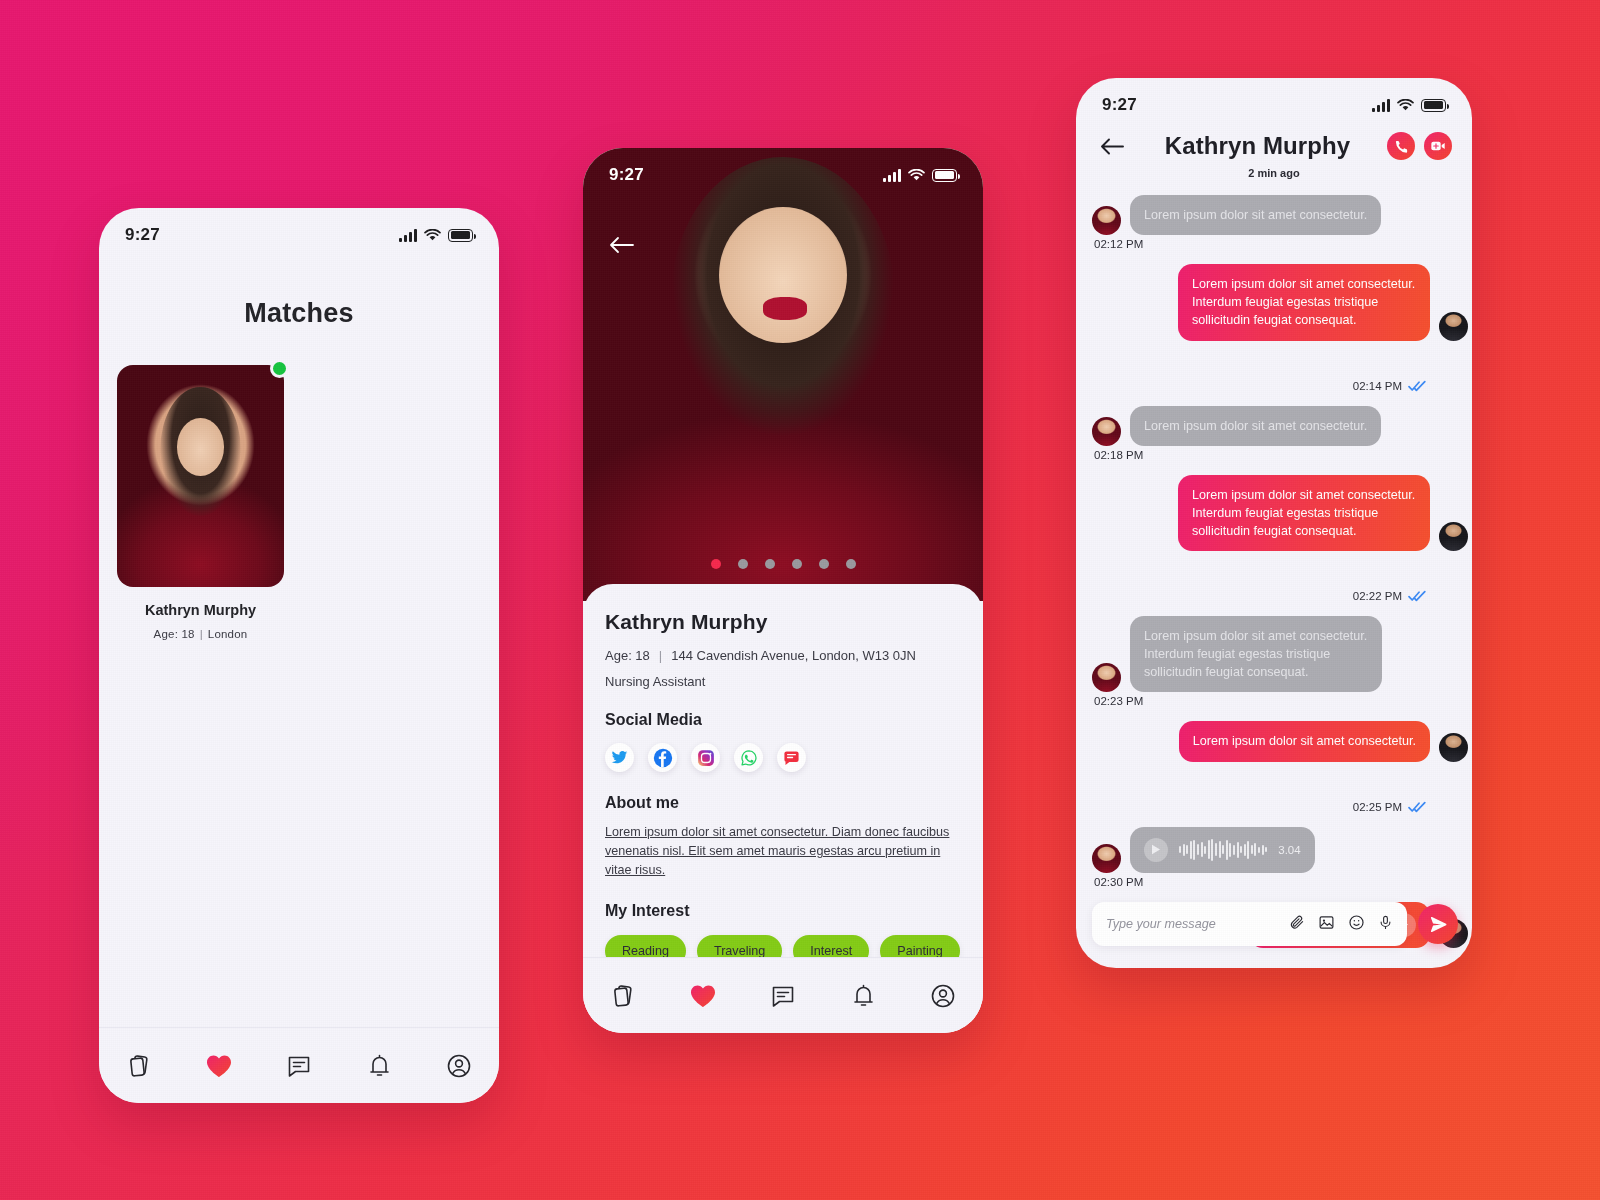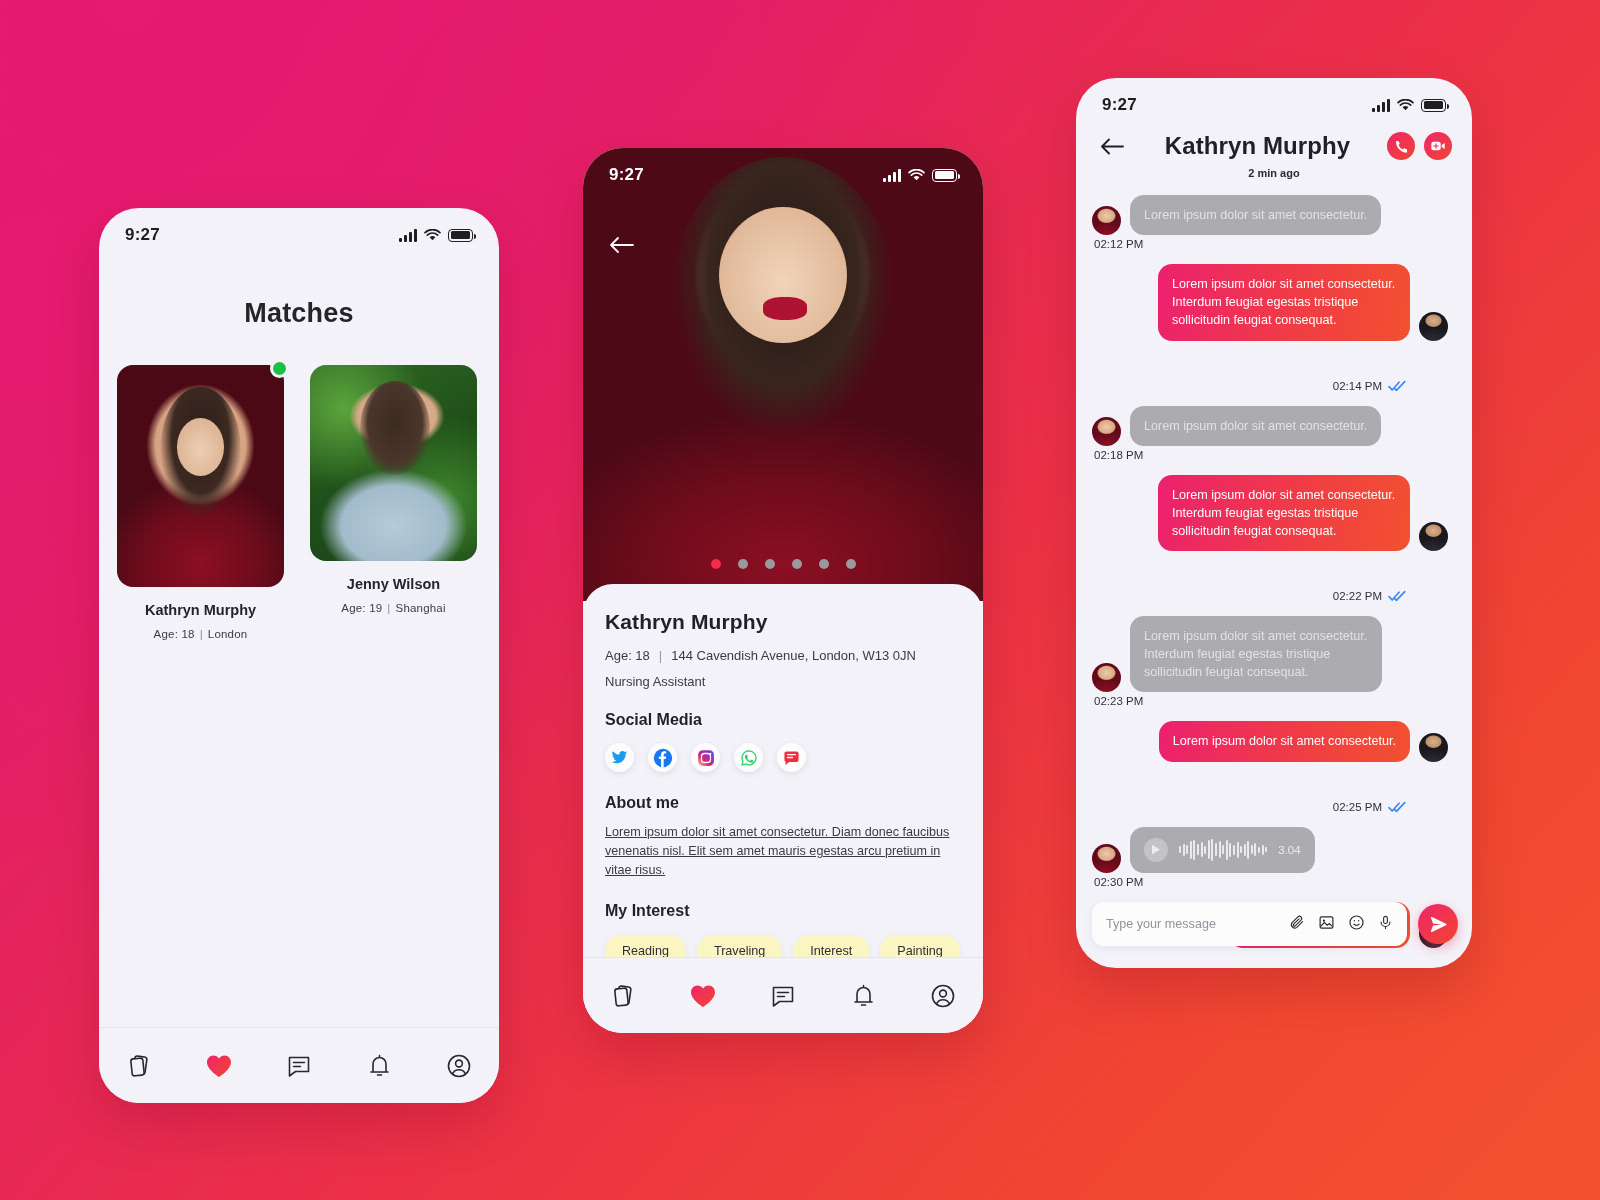--- a/index.html
+++ b/index.html
@@ -136,34 +136,34 @@
   .p-name { font-size:21px; font-weight:700; color:#1f1f26; letter-spacing:.1px; }
   .p-row { font-size:13px; color:#3a3a44; margin-top:14px; }
   .p-row .sep { margin:0 9px; color:#9b9ba5; }
   .p-job { font-size:13px; color:#3a3a44; margin-top:11px; }
   .sec-title { font-size:16px; font-weight:700; color:#1f1f26; margin-top:22px; }
   .social-row { display:flex; gap:14px; margin-top:14px; }
   .social-chip { width:29px; height:29px; border-radius:50%; background:#fff; display:flex;
     align-items:center; justify-content:center; box-shadow:0 2px 6px rgba(40,20,60,.10); }
   .about-text { font-size:12.6px; line-height:1.52; color:#3a3a44; margin-top:11px;text-decoration:underline; }
   .chips { display:flex; gap:11px; margin-top:15px; flex-wrap:wrap; }
-  .chip { background:#fef9c3; border-radius:18px; padding:9px 17px; font-size:12.6px; color:#2c2c35;
+  .chip { background:#84cc16; border-radius:18px; padding:9px 17px; font-size:12.6px; color:#2c2c35;
     box-shadow:0 2px 7px rgba(40,20,60,.07); }
 
   
   .chat-head { padding: 6px 20px 0 20px; position:relative; }
   .chat-head-row { display:flex; align-items:center; gap:10px; }
   .chat-back { width:32px; height:32px; display:flex; align-items:center; justify-content:center; flex:0 0 auto; }
   .chat-title { flex:1; text-align:center; font-size:24px; font-weight:700; color:#1e1e25; letter-spacing:.1px; }
   .chat-actions { display:flex; gap:9px; flex:0 0 auto; }
   .circ-btn { width:28px; height:28px; border-radius:50%;
     background: linear-gradient(140deg,#F0246B,#F4452F); display:flex; align-items:center; justify-content:center; }
   .chat-sub { text-align:center; font-size:11px; font-weight:700; color:#2a2a33; margin-top:5px; }
 
-  .msgs { padding: 16px 24px 0 16px; }
+  .msgs { padding: 16px 4px 0 16px; }
   .msg { display:flex; margin-bottom:3px; }
   .msg.in { justify-content:flex-start; }
   .msg.out { justify-content:flex-end; }
   .av { width:29px; height:29px; border-radius:50%; flex:0 0 auto; align-self:flex-end; overflow:hidden; }
   .av.her { background:
       radial-gradient(ellipse 40% 32% at 50% 34%, #f0cdb0 0%, #dca983 70%, rgba(0,0,0,0) 82%),
       radial-gradient(ellipse 62% 42% at 50% 96%, #8d0d22 0%, #62091a 100%),
       linear-gradient(#6b5a4d,#3c312b); }
   .av.him { background:
       radial-gradient(ellipse 36% 28% at 50% 30%, #dcb392 0%, #c2916c 70%, rgba(0,0,0,0) 82%),
@@ -184,21 +184,21 @@
   .voice.out .play { background:rgba(255,255,255,.30); }
   .wave { display:flex; align-items:center; gap:1.6px; height:22px; }
   .wave i { display:block; width:2px; border-radius:1px; background:#fff; }
   .voice.in .wave i { background:#EDEDF0; }
   .vdur { font-size:11.5px; color:#fff; }
   .voice.in .vdur { color:#EFEFF2; }
 
   .composer { position:absolute; left:16px; right:14px; bottom:22px; display:flex; align-items:center; gap:11px; }
   .cbox { flex:1; height:44px; background:#fff; border-radius:12px; display:flex; align-items:center;
     padding:0 14px; box-shadow:0 2px 8px rgba(40,20,60,.07); }
-  .cplaceholder { flex:1; font-size:12.6px; color:#93939d; }
+  .cplaceholder { flex:1; font-size:12.6px; color:#93939d;font-style:italic; }
   .cicons { display:flex; align-items:center; gap:13px; }
   .send { width:40px; height:40px; border-radius:50%;
     background: linear-gradient(140deg,#F0246B,#F4452F); display:flex; align-items:center; justify-content:center;
     box-shadow:0 4px 12px rgba(240,36,90,.36); }
 </style>
 </head>
 <body>
 
 <svg width="0" height="0" style="position:absolute">
   <defs>
@@ -245,27 +245,20 @@
     <div class="match-card">
       <div class="match-photo ph-kathryn">
       </div>
       <span class="online-dot"></span>
       <div class="match-name">Kathryn Murphy</div>
       <div class="match-meta">
         <span>Age: 18</span><span class="sep">|</span><span>London</span>
       </div>
     </div>
 
-    <div class="match-card second">
-      <div class="match-photo ph-jenny"></div>
-      <div class="match-name">Jenny Wilson</div>
-      <div class="match-meta">
-        <span>Age: 19</span><span class="sep">|</span><span>Shanghai</span>
-      </div>
-    </div>
   </div>
 
   <div class="bottomnav">
     <div class="navbtn">
       <svg width="26" height="26" viewBox="0 0 26 26" fill="none" stroke="#26262c" stroke-width="1.6">
           <rect x="8" y="3.5" width="12" height="17" rx="2.5" transform="rotate(8 14 12)"></rect>
           <rect x="5.5" y="5.5" width="12" height="17" rx="2.5" transform="rotate(-6 11.5 14)" fill="#F6F5FB"></rect>
         </svg>
     </div>
     <div class="navbtn">

